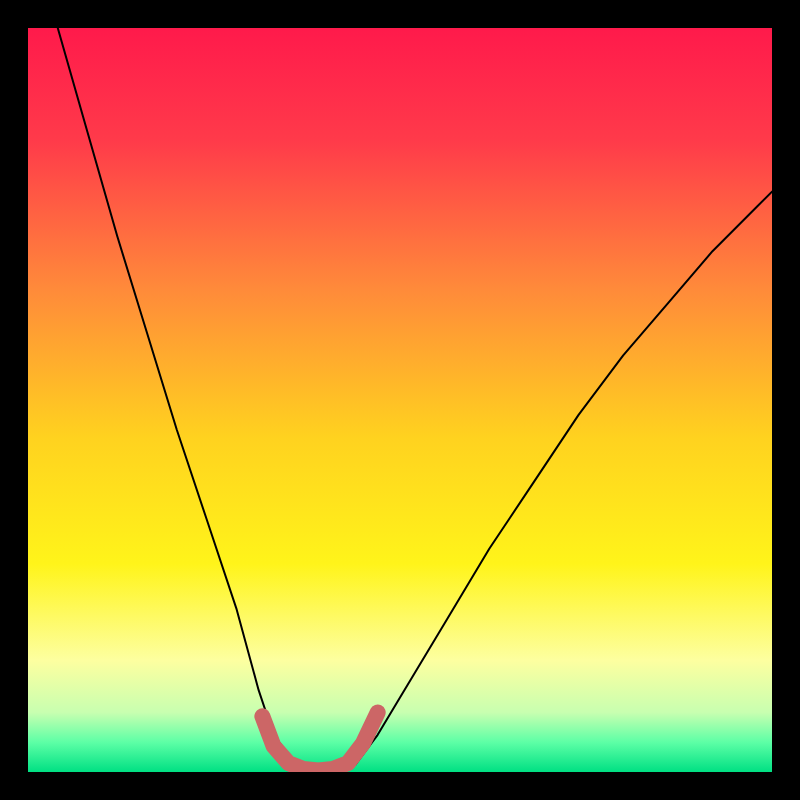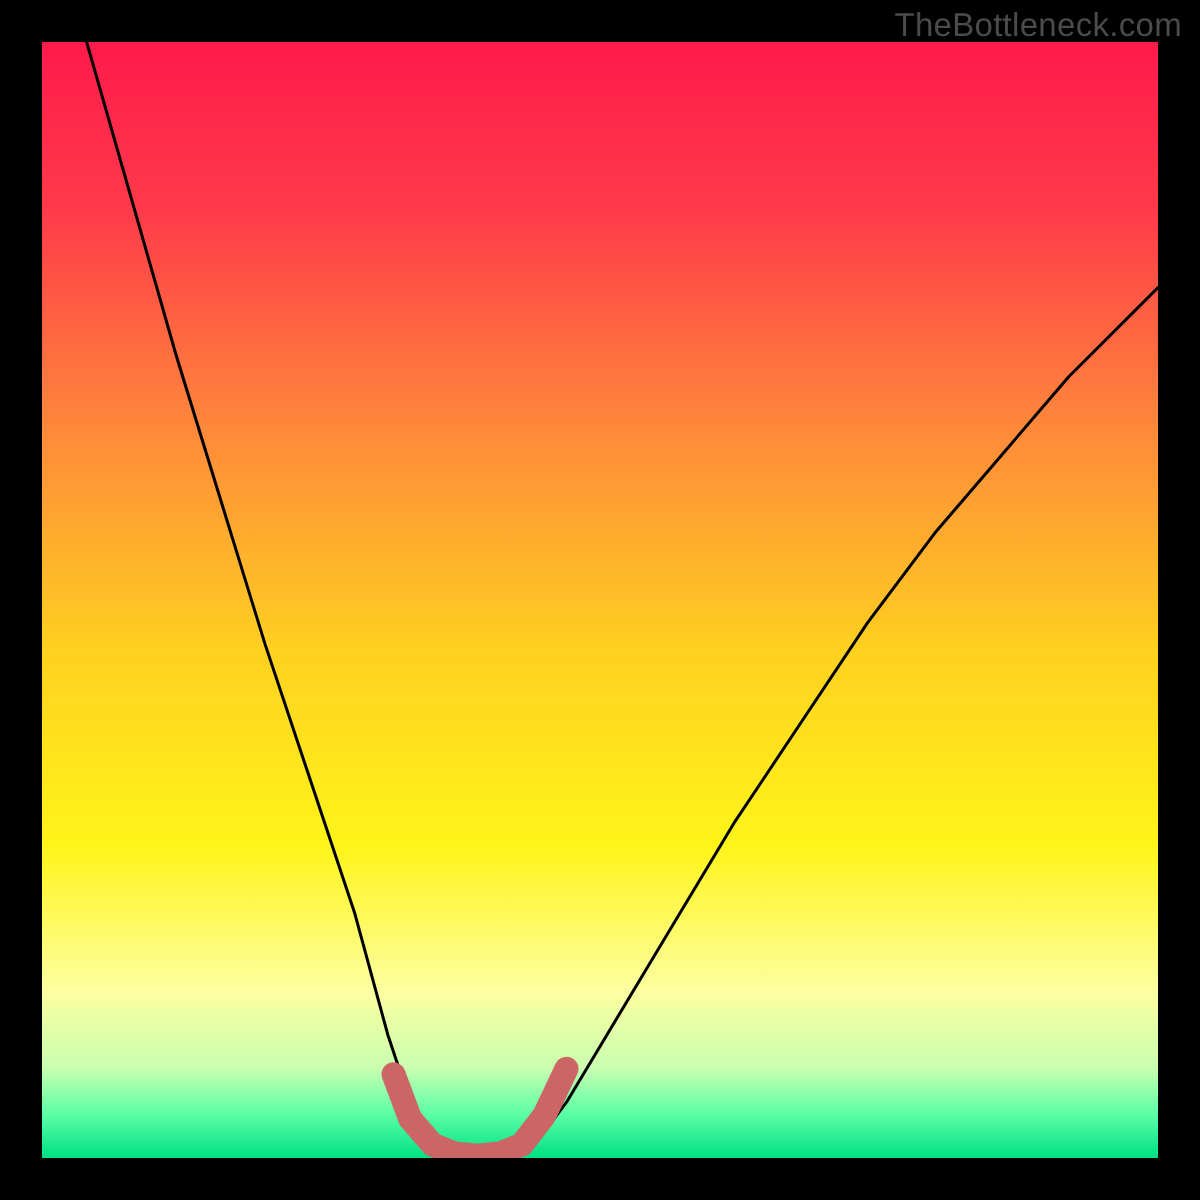--- a/index.html
+++ b/index.html
@@ -58,14 +58,13 @@
             <stop offset="92%" stop-color="#c8ffb0"></stop>
             <stop offset="96%" stop-color="#5dffa6"></stop>
             <stop offset="100%" stop-color="#00e083"></stop>
           </linearGradient>
       </defs>
       <rect x="0" y="0" width="744" height="744" fill="url(#bg-grad)"></rect>
       <path id="curve-path" fill="none" stroke="#000" stroke-width="2" stroke-linejoin="round" stroke-linecap="round" d="M0.00 -133.92 L29.76 0.00 L59.52 104.16 L89.28 208.32 L119.04 305.04 L148.80 401.76 L178.56 491.04 L208.32 580.32 L230.64 662.16 L245.52 706.80 L267.84 736.56 L297.60 744.00 L327.36 736.56 L349.68 706.80 L372.00 669.60 L416.64 595.20 L461.28 520.80 L505.92 453.84 L550.56 386.88 L595.20 327.36 L639.84 275.28 L684.48 223.20 L729.12 178.56 L744.00 163.68"></path>
       <path id="trough-path" fill="none" stroke-linejoin="round" stroke-linecap="round" d="M234.36 688.20 L245.52 717.96 L260.40 735.07 L275.28 741.02 L290.16 742.51 L305.04 741.02 L319.92 735.07 L334.80 715.73 L349.68 684.48" stroke="#cc6666" stroke-width="16"></path>
     </svg>
   </div>
-  <div class="watermark">TheBottleneck.com</div>
 </div>
 
 </body></html>

